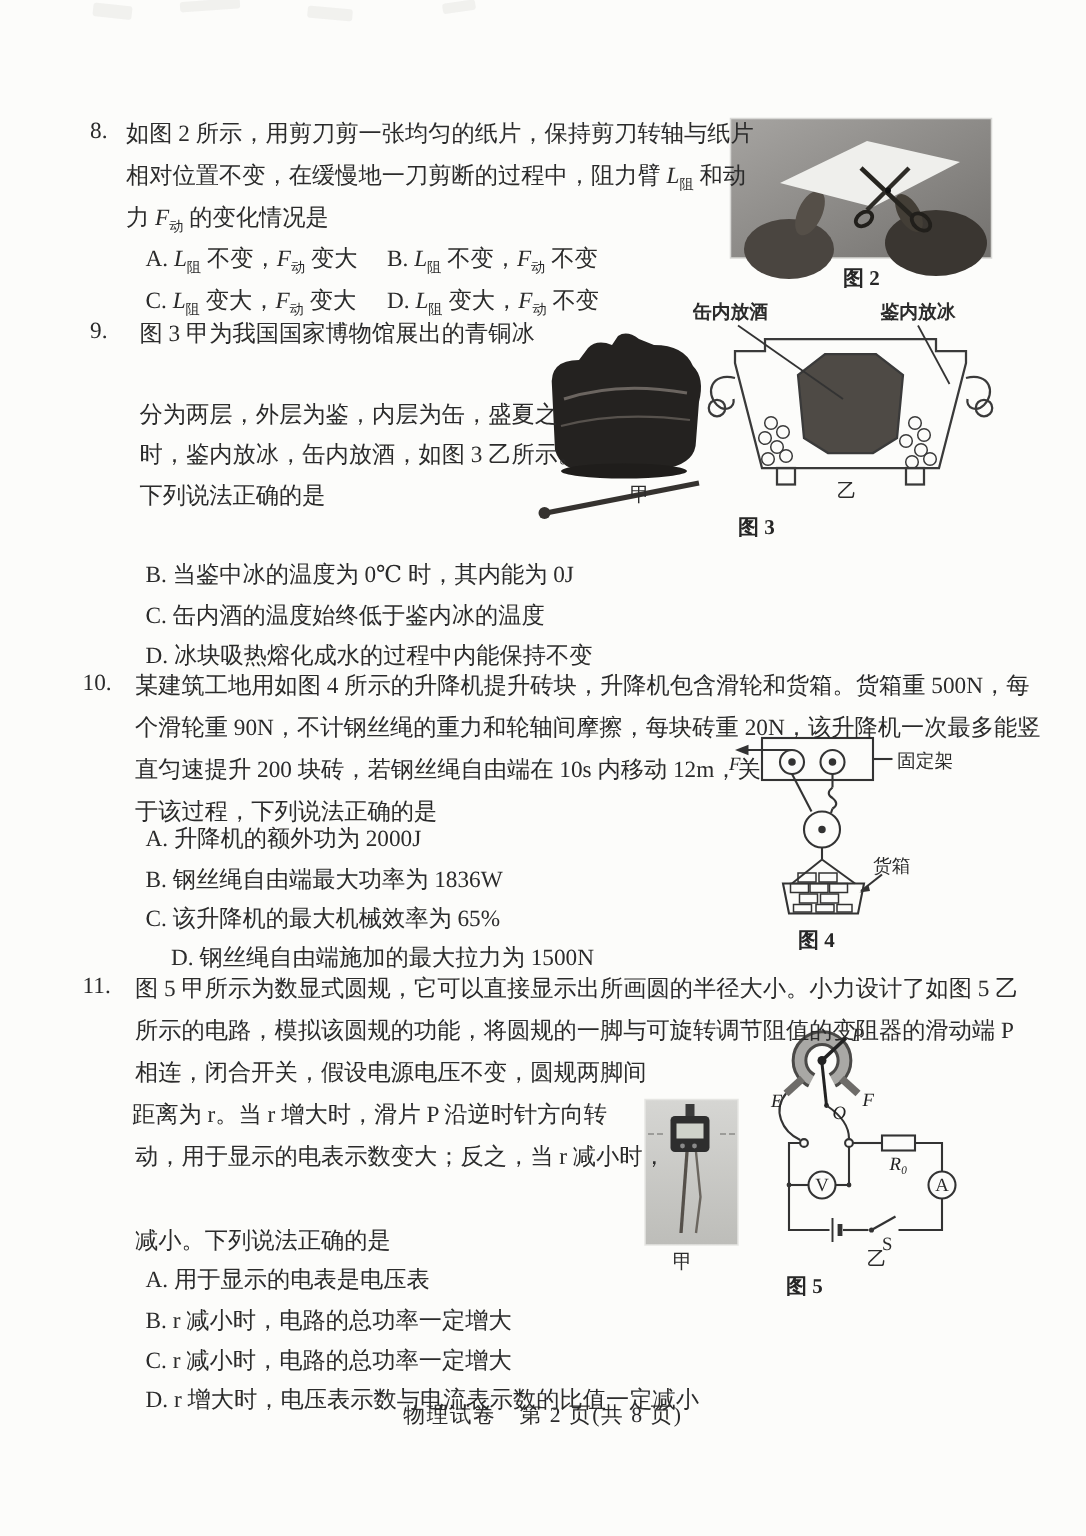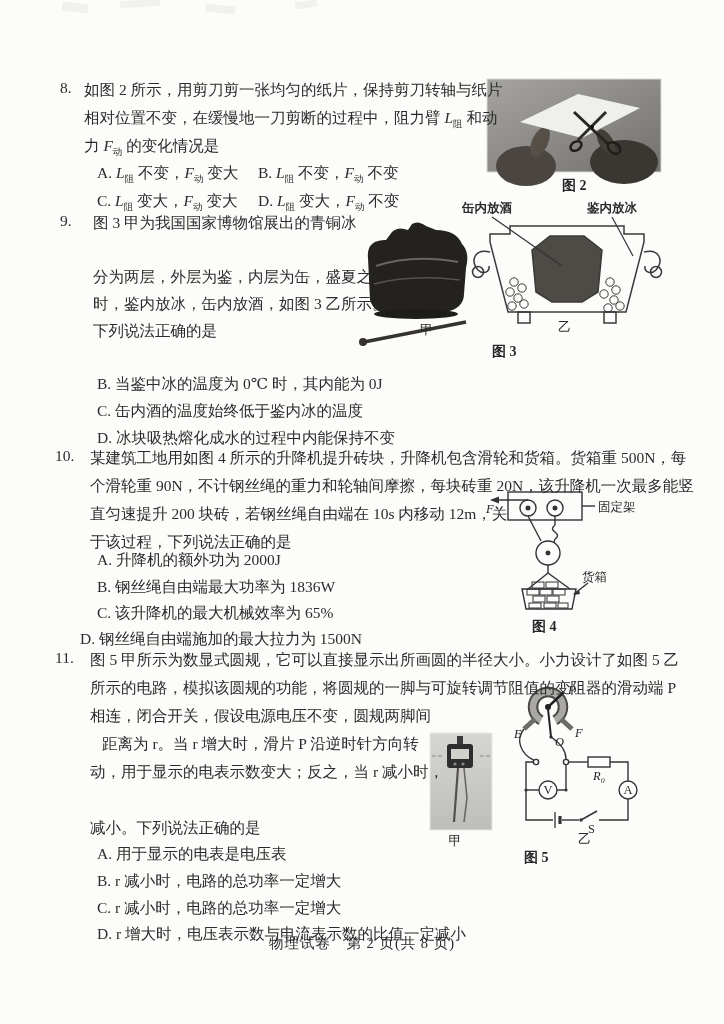--- a/index.html
+++ b/index.html
@@ -227,27 +227,27 @@
   <div class="line" style="left:97px;top:427px">D. 冰块吸热熔化成水的过程中内能保持不变</div>
 
   <div class="qnum" style="left:55px;top:447px">10.</div>
   <div class="line" style="left:90px;top:447px">某建筑工地用如图 4 所示的升降机提升砖块，升降机包含滑轮和货箱。货箱重 500N，每</div>
   <div class="line" style="left:90px;top:475px">个滑轮重 90N，不计钢丝绳的重力和轮轴间摩擦，每块砖重 20N，该升降机一次最多能竖</div>
   <div class="line" style="left:90px;top:503px">直匀速提升 200 块砖，若钢丝绳自由端在 10s 内移动 12m，关</div>
   <div class="line" style="left:90px;top:531px">于该过程，下列说法正确的是</div>
   <div class="line" style="left:97px;top:549px">A. 升降机的额外功为 2000J</div>
   <div class="line" style="left:97px;top:576px">B. 钢丝绳自由端最大功率为 1836W</div>
   <div class="line" style="left:97px;top:602px">C. 该升降机的最大机械效率为 65%</div>
-  <div class="line" style="left:80px;top:628px">D. 钢丝绳自由端施加的最大拉力为 1500N</div>
+  <div class="line" style="left:114px;top:628px">D. 钢丝绳自由端施加的最大拉力为 1500N</div>
 
   <div class="qnum" style="left:55px;top:649px">11.</div>
   <div class="line" style="left:90px;top:649px">图 5 甲所示为数显式圆规，它可以直接显示出所画圆的半径大小。小力设计了如图 5 乙</div>
   <div class="line" style="left:90px;top:677px">所示的电路，模拟该圆规的功能，将圆规的一脚与可旋转调节阻值的变阻器的滑动端 P</div>
   <div class="line" style="left:90px;top:705px">相连，闭合开关，假设电源电压不变，圆规两脚间</div>
-  <div class="line" style="left:102px;top:733px">距离为 r。当 r 增大时，滑片 P 沿逆时针方向转</div>
+  <div class="line" style="left:88px;top:733px">距离为 r。当 r 增大时，滑片 P 沿逆时针方向转</div>
   <div class="line" style="left:90px;top:761px">动，用于显示的电表示数变大；反之，当 r 减小时，</div>
   <div class="line" style="left:90px;top:817px">减小。下列说法正确的是</div>
   <div class="line" style="left:97px;top:843px">A. 用于显示的电表是电压表</div>
   <div class="line" style="left:97px;top:870px">B. r 减小时，电路的总功率一定增大</div>
   <div class="line" style="left:97px;top:897px">C. r 减小时，电路的总功率一定增大</div>
   <div class="line" style="left:97px;top:923px">D. r 增大时，电压表示数与电流表示数的比值一定减小</div>
 
   <div class="footer" style="top:934px">物理试卷　第 2 页(共 8 页)</div>
 
 </div>

